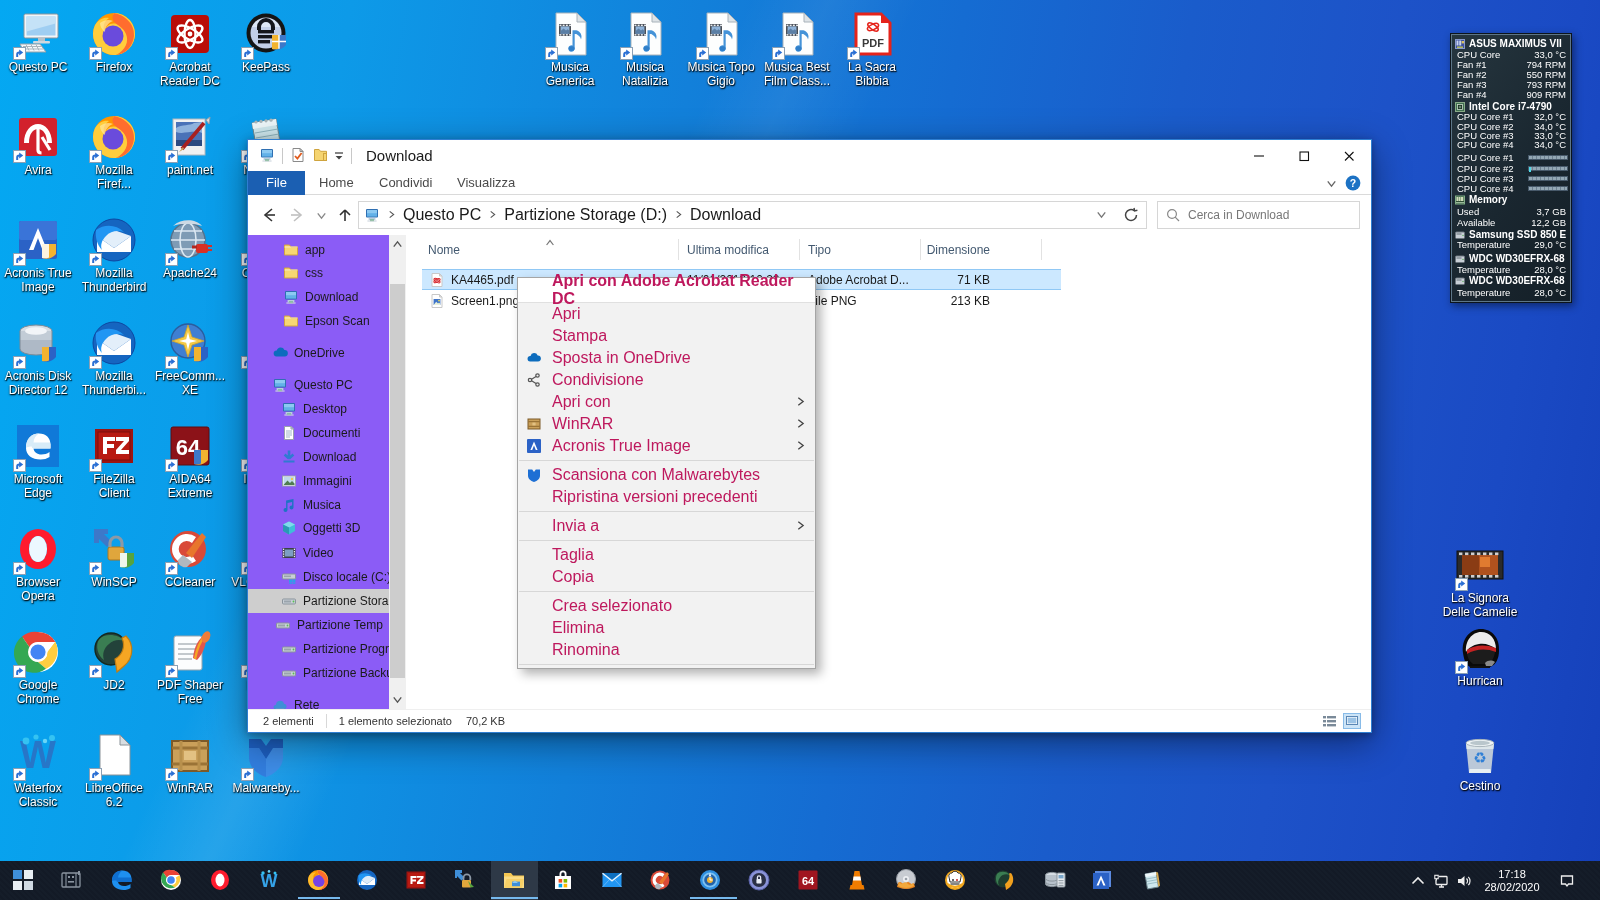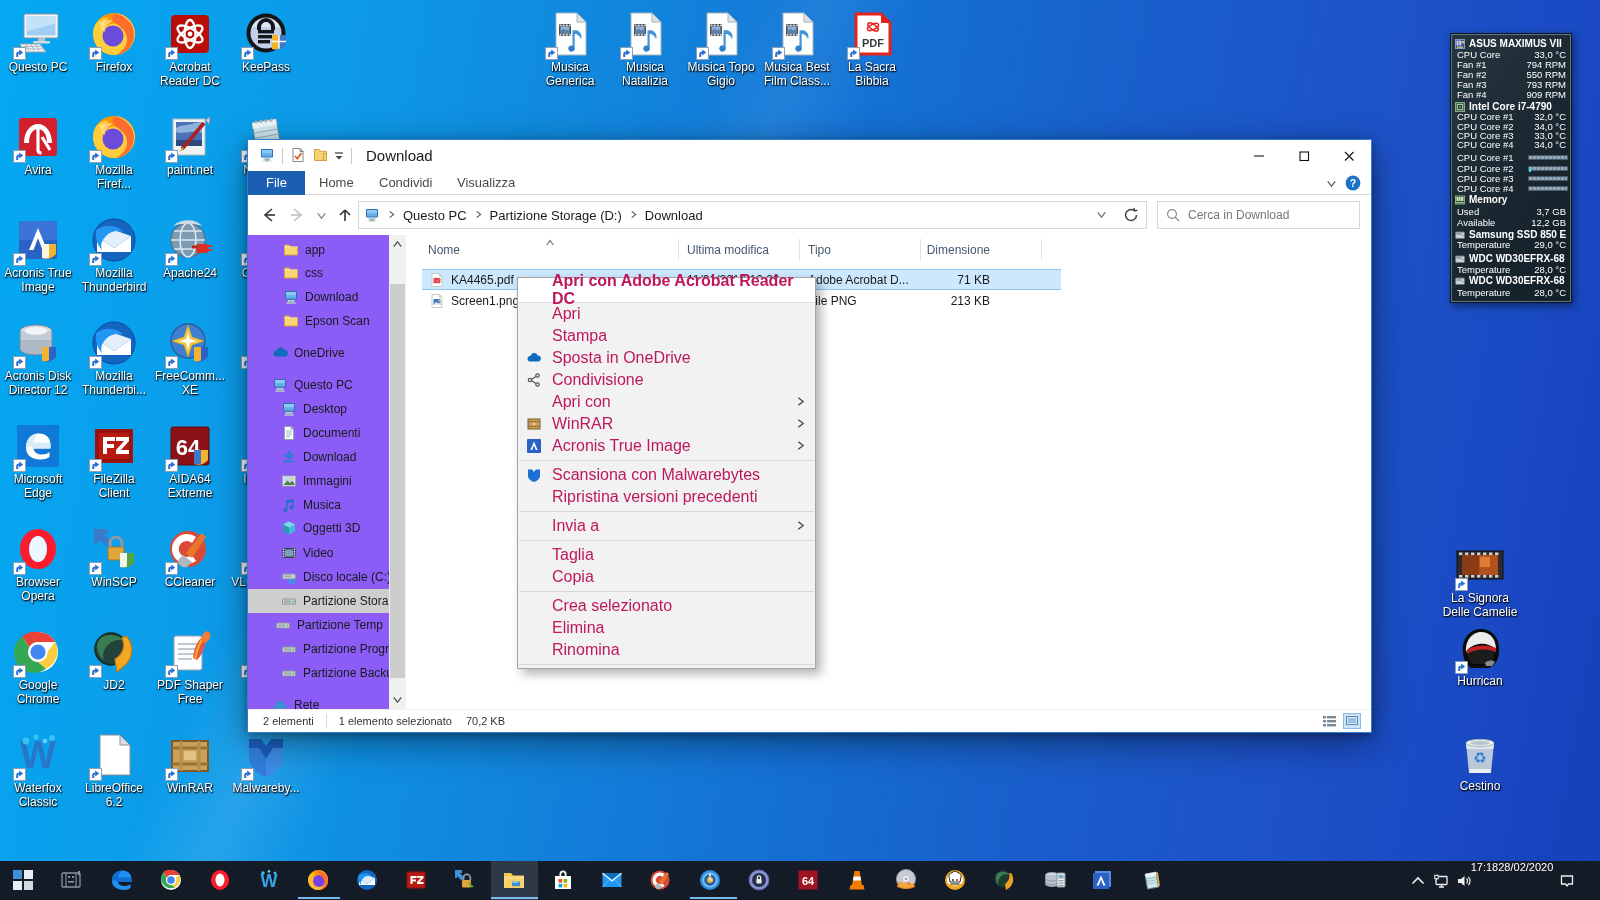--- a/index.html
+++ b/index.html
@@ -14,21 +14,21 @@
 .qat{position:absolute;inset:0}
 .qsep{width:1px;height:16px;background:#c8c8c8;margin:0 2px}
 .wtitle{font-size:15px;color:#1a1a1a;margin-left:8px}
 .capbtns{position:absolute;right:0;top:0;height:31px;display:flex}
 .cb{width:46px;height:31px;display:flex;align-items:center;justify-content:center;color:#111}
 .tabs{position:absolute;left:0;top:31px;right:0;height:24px;background:#fff;border-bottom:1px solid #dadada;font-size:13px}
 .tab{position:absolute;top:0;height:24px;line-height:24px;color:#4a4a4a;padding:0 14px}
 .tab.file{background:#1b5fb2;color:#fff;left:0;width:57px;text-align:center;padding:0}
 .addr{position:absolute;left:0;top:55px;right:0;height:40px;background:#fff}
 .navbtn{position:absolute;top:0;height:40px;display:flex;align-items:center;justify-content:center}
-.abox{position:absolute;left:110px;top:6px;width:758px;height:28px;border:1px solid #d6d6d6;background:#fff;display:flex;align-items:center;font-size:13px;color:#1a1a1a}
+.abox{position:absolute;left:110px;top:6px;width:758px;height:28px;border:1px solid #d6d6d6;background:#fff;display:flex;align-items:center;font-size:16px;color:#1a1a1a}
 .rbox{position:absolute;left:867px;top:6px;width:32px;height:28px;border:1px solid #d6d6d6;border-left:0;background:#fff;display:flex;align-items:center;justify-content:center}
 .sbox{position:absolute;left:909px;top:6px;width:203px;height:28px;border:1px solid #d6d6d6;background:#fff;display:flex;align-items:center;font-size:12px;color:#777}
 .crumbsep{color:#555;font-size:9px;padding:0 7px}
 .main{position:absolute;left:0;top:95px;right:0;bottom:23px;background:#fff}
 .sidebar{position:absolute;left:0;top:0;width:141px;bottom:0;background:#8b5cf6;overflow:hidden}
 .sit{position:absolute;height:24px;display:flex;align-items:center;font-size:12px;color:#1a1a1a;white-space:nowrap}
 .sit .si{width:16px;height:16px;margin-right:6px;flex:none;position:relative}
 .sbar{position:absolute;left:141px;top:0;width:17px;bottom:0;background:#f0f0f0}
 .sthumb{position:absolute;left:1px;width:15px;background:#cdcdcd}
 .files{position:absolute;left:158px;top:0;right:0;bottom:0;background:#fff}
@@ -1329,21 +1329,21 @@
       <rect x="1.8" y="2.3" width="3.4" height="3.4" fill="none" stroke="#eee" stroke-width="1.1"></rect>
       <path d="M3.5 5.7 V7.5" stroke="#eee" stroke-width="1.1"></path>
     </svg>
   </div>
 <div class="tray" style="left:1453px;width:22px;display:flex;align-items:center;justify-content:center">
     <svg width="16" height="16" viewBox="0 0 16 16">
       <path d="M2 6 H5 L8.5 3 V13 L5 10 H2 Z" fill="#eee"></path>
       <path d="M10.5 5.5 a3.5 3.5 0 0 1 0 5 M12.3 3.8 a6 6 0 0 1 0 8.4" stroke="#eee" stroke-width="1.2" fill="none"></path>
     </svg>
   </div>
-<div class="tray" style="left:1479px;width:66px;text-align:center;font-size:11px;line-height:13px;display:flex;flex-direction:row;justify-content:center">
+<div class="tray" style="left:1479px;width:66px;text-align:center;font-size:11px;line-height:13px;display:flex;flex-direction:column;justify-content:center">
 <span>17:18</span>
     <span style="font-size:11px">28/02/2020</span>
   </div>
 <div class="tray" style="left:1556px;width:22px;display:flex;align-items:center;justify-content:center">
     <svg width="16" height="16" viewBox="0 0 16 16">
       <path d="M2.5 3 H13.5 V11 H9.5 L8 13 L6.5 11 H2.5 Z" fill="none" stroke="#eee" stroke-width="1.3"></path>
     </svg>
   </div>
 
 </body></html>

